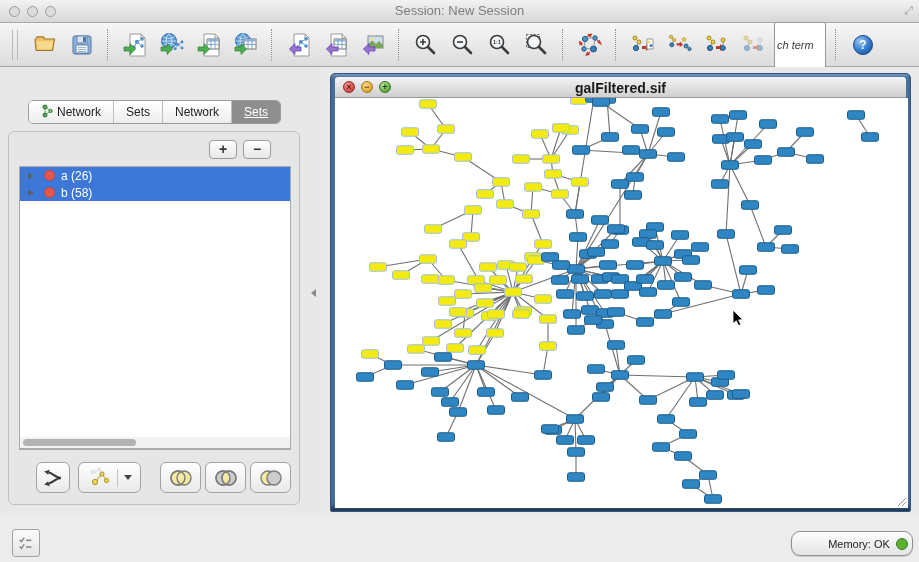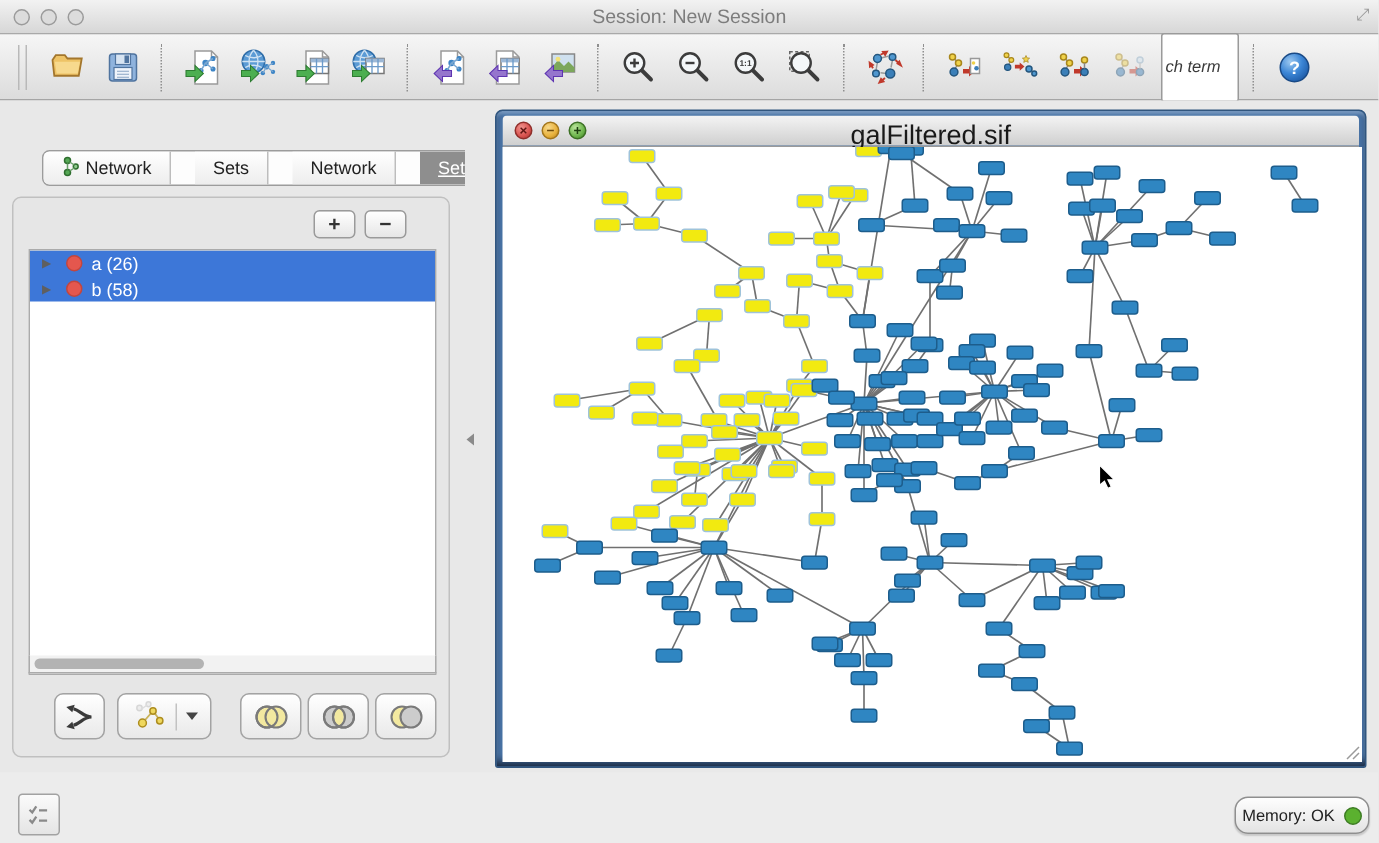--- a/index.html
+++ b/index.html
@@ -13,21 +13,21 @@
   .tbtn{width:37px;height:36px;display:flex;align-items:center;justify-content:center;border-radius:4px;}
   .tbtn.disabled{opacity:.45;}
   .tsep{width:1px;height:32px;border-left:1px dotted #8f8f8f;margin:0 7px;}
   .tsearch{width:46px;height:20px;border:1px solid #9a9a9a;border-radius:2px;font-family:"Liberation Sans",sans-serif;font-style:italic;font-size:11px;color:#3a3a3a;padding:12px 2px;margin:0 2px;background:#fff;}
   
   .cpanel{position:absolute;left:0;top:67px;width:310px;height:448px;background:#e8e8e8;}
   .cp-header{position:absolute;left:0;top:0;width:100%;height:30px;}
   .cp-title{position:absolute;left:10px;top:7px;font-size:13px;color:#222;}
   .cp-float{position:absolute;right:28px;top:9px;width:9px;height:9px;border:1.5px solid #444;box-sizing:border-box;}
   .cp-close{position:absolute;right:9px;top:5px;font-size:13px;font-weight:bold;color:#333;}
-  .tabrow{position:absolute;left:28px;top:33px;height:22px;display:flex;border:1px solid #9c9c9c;border-radius:5px;overflow:hidden;background:#fdfdfd;gap:16px;}
+  .tabrow{position:absolute;left:28px;top:33px;height:22px;display:flex;border:1px solid #9c9c9c;border-radius:5px;overflow:hidden;background:#fdfdfd;}
   .tab{display:flex;align-items:center;justify-content:center;font-size:12px;color:#222;padding:0 12px;border-right:1px solid #bdbdbd;background:linear-gradient(#ffffff,#ededed);gap:4px;}
   .tab:last-child{border-right:none;text-decoration:underline;}
   .tab.active{background:#8e8e8e;color:#fff;}
   .cp-body{position:absolute;left:8px;top:64px;width:292px;height:374px;border:1px solid #c0c0c0;border-radius:6px;background:#e6e6e6;box-sizing:border-box;}
   .setbtn{position:absolute;top:8px;width:28px;height:19px;border:1px solid #9a9a9a;border-radius:4px;background:linear-gradient(#ffffff,#e6e6e6);font-size:14px;font-weight:bold;color:#333;text-align:center;line-height:17px;box-sizing:border-box;}
   .sets-list{position:absolute;left:10px;top:34px;width:272px;height:284px;background:#fff;border:1px solid #ababab;box-sizing:border-box;overflow:hidden;}
   .set-row{height:17px;display:flex;align-items:center;font-size:12px;color:#222;padding-left:8px;gap:6px;}
   .set-row.selected{background:#3d77d8;color:#fff;}
   .set-row .expander{color:#666;font-size:8px;width:10px;}
   .set-row.selected .expander{color:#cfd8ea;color:#5f5f5f;}
@@ -39,27 +39,27 @@
   .abtn .caretwrap{border-left:1px solid #c2c2c2;margin-left:4px;padding-left:6px;height:18px;display:flex;align-items:center;}
   .caret{width:0;height:0;border-left:4px solid transparent;border-right:4px solid transparent;border-top:5px solid #444;}
   
   .vdivider{position:absolute;left:310px;top:67px;width:10px;height:448px;background:#e8e8e8;}
   .collapse-arrow{position:absolute;left:1px;top:222px;width:0;height:0;border-top:4px solid transparent;border-bottom:4px solid transparent;border-right:5px solid #8a8a8a;}
   
   .desktop{position:absolute;left:320px;top:67px;width:599px;height:448px;background:#e9e9e9;}
   .iframe-win{position:absolute;left:10px;top:6px;width:581px;height:439px;background:#4a74a6;border:1px solid #31567f;border-radius:5px 5px 2px 2px;box-shadow:inset 0 -5px 6px -2px #17263d,inset 0 2px 2px #7596bd;box-sizing:border-box;}
   .if-titlebar{position:absolute;left:4px;top:3px;right:4px;height:20px;background:linear-gradient(#f4f4f4,#cfcfcf);border-bottom:1px solid #9a9a9a;border-radius:3px 3px 0 0;}
   .if-btn{position:absolute;top:4px;width:12px;height:12px;border-radius:50%;box-sizing:border-box;font-size:9px;line-height:11px;text-align:center;font-weight:bold;}
-  .if-title{position:absolute;left:0;right:0;top:3px;text-align:center;font-size:18px;font-weight:400;color:#191919;}
+  .if-title{position:absolute;left:0;right:0;top:3px;text-align:center;font-size:14px;font-weight:700;color:#191919;}
   .if-canvas{position:absolute;left:4px;top:24px;width:573px;height:410px;background:#ffffff;overflow:hidden;}
   .resize-grip{position:absolute;right:1px;bottom:1px;width:12px;height:12px;}
   
   .statusbar{position:absolute;left:0;top:515px;width:919px;height:47px;background:#ececec;}
   .sb-task-btn{position:absolute;left:12px;top:14px;width:26px;height:26px;border:1px solid #a2a2a2;border-radius:3px;background:linear-gradient(#fbfbfb,#e4e4e4);display:flex;align-items:center;justify-content:center;}
-  .memory-btn{position:absolute;right:6px;top:16px;width:88px;height:23px;border:1px solid #8f8f8f;border-radius:9px;background:linear-gradient(#fefefe,#e3e3e3);display:flex;align-items:center;justify-content:center;gap:6px;font-size:11px;color:#222;box-shadow:0 1px 1px rgba(0,0,0,.15);}
+  .memory-btn{position:absolute;right:6px;top:16px;width:88px;height:23px;border:1px solid #8f8f8f;border-radius:9px;background:linear-gradient(#fefefe,#e3e3e3);display:flex;align-items:center;justify-content:center;gap:6px;font-size:11px;color:#222;box-shadow:0 1px 1px rgba(0,0,0,.15);padding-left:32px;}
   .mem-dot{width:12px;height:12px;border-radius:50%;border:1px solid #3e7d24;box-sizing:border-box;}
 </style>
 </head>
 <body>
 
 <div class="titlebar">
   <div class="tl-circle" style="left:9px"></div>
   <div class="tl-circle" style="left:27px"></div>
   <div class="tl-circle" style="left:45px"></div>
   <div class="win-title">Session: New Session</div>

